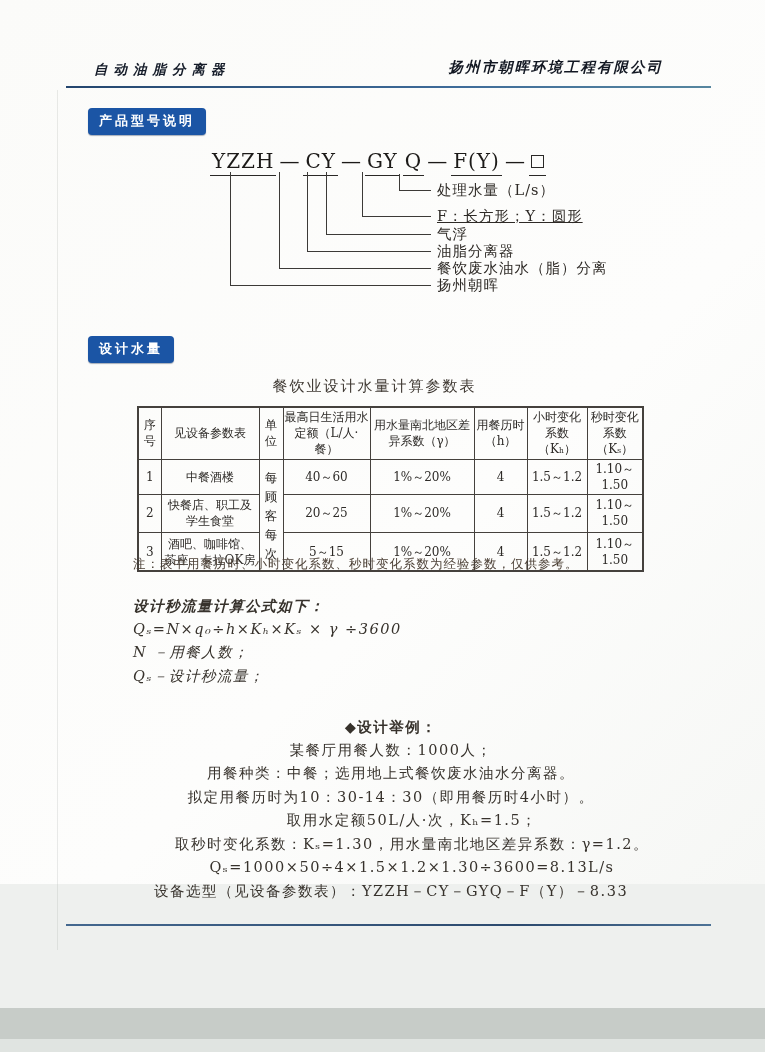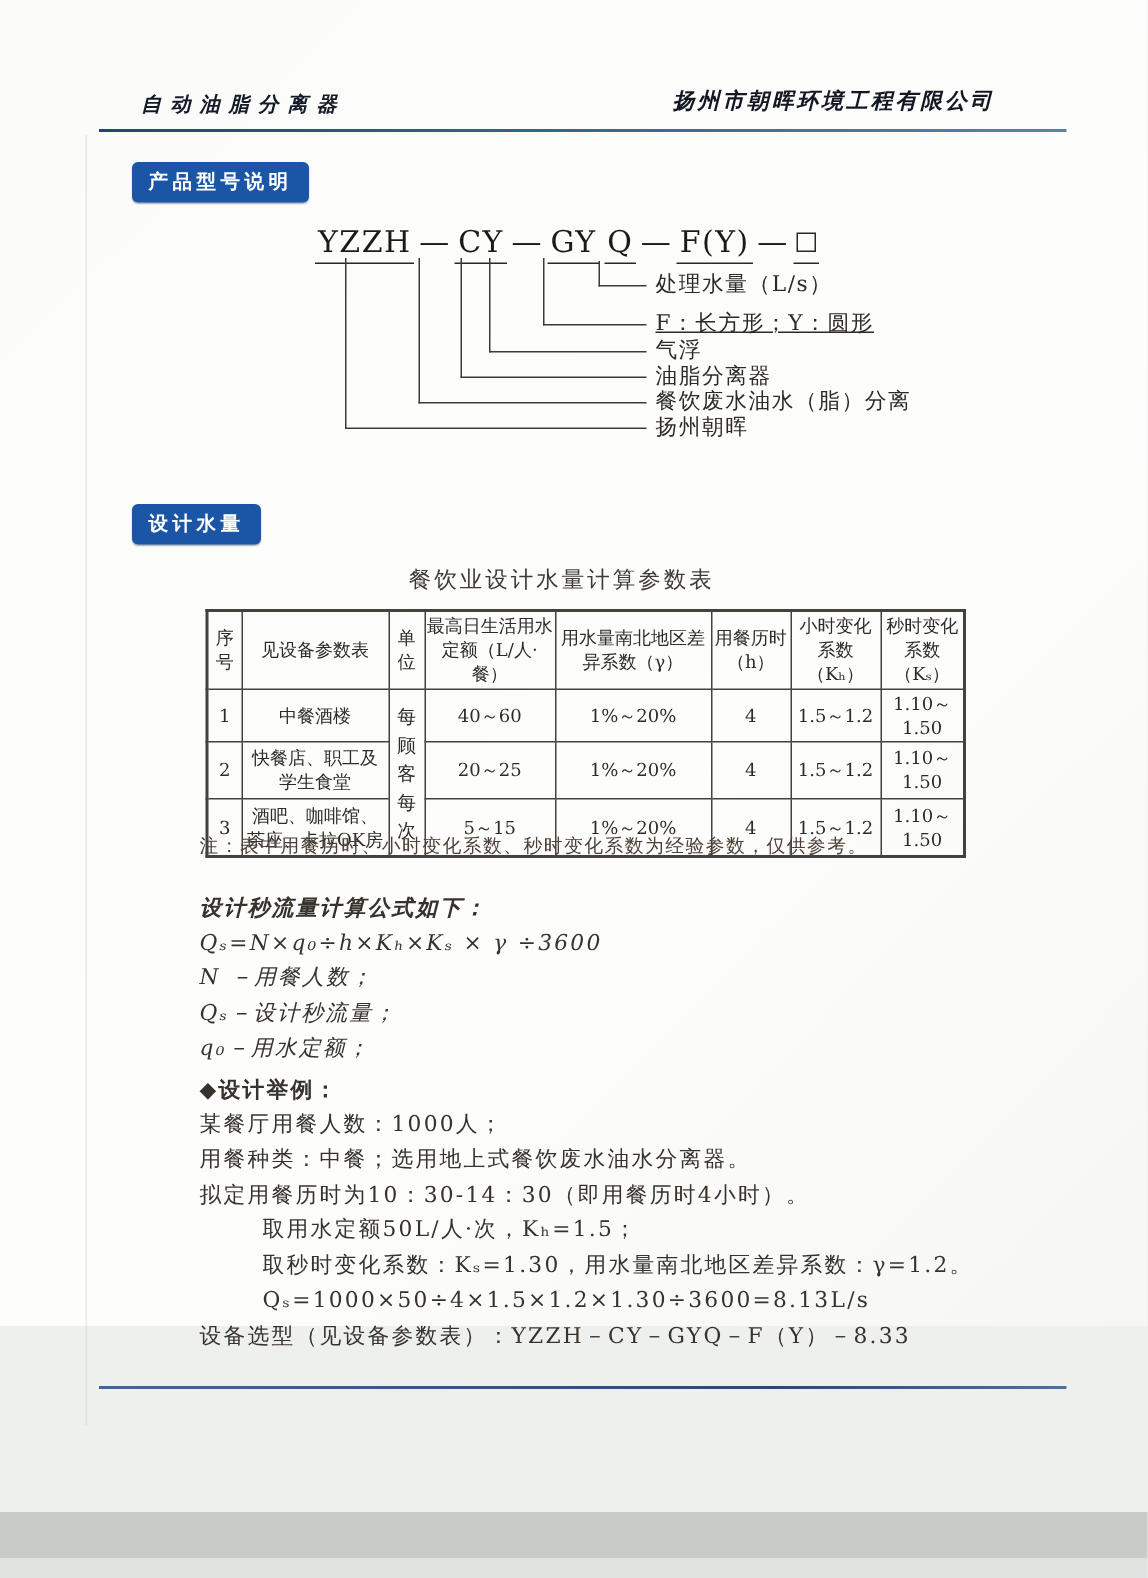--- a/index.html
+++ b/index.html
@@ -98,21 +98,21 @@
   .note{
     position:absolute;left:133px;top:556px;
     font-size:12.5px;letter-spacing:1px;color:#4c4036;
   }
   
   .block{
     position:absolute;font-size:14.5px;line-height:23.5px;
     letter-spacing:1.5px;color:#37322c;
   }
   .block-formula{left:133px;top:594px;font-style:italic;}
-  .block-example{left:133px;top:715px;}
+  .block-example{left:133px;top:715px;text-align:center;}
   .bold{font-weight:bold;}
   .indent{margin-left:42px;}
 </style>
 </head>
 <body>
 
 <div class="paper">
 
   <div class="doc-title">自动油脂分离器</div>
   <div class="company">扬州市朝晖环境工程有限公司</div>
@@ -195,21 +195,20 @@
   </tbody>
     </table>
 
   <div class="note">注：表中用餐历时、小时变化系数、秒时变化系数为经验参数，仅供参考。</div>
 
   <div class="block block-formula">
     <div class="bold">设计秒流量计算公式如下：</div>
     <div>Qₛ=N×q₀÷h×Kₕ×Kₛ × γ ÷3600</div>
     <div>N －用餐人数；</div>
     <div>Qₛ－设计秒流量；</div>
-    <div>q₀－用水定额；</div>
   </div>
 
   <div class="block block-example">
     <div class="bold">◆设计举例：</div>
     <div>某餐厅用餐人数：1000人；</div>
     <div>用餐种类：中餐；选用地上式餐饮废水油水分离器。</div>
     <div>拟定用餐历时为10：30-14：30（即用餐历时4小时）。</div>
     <div class="indent">取用水定额50L/人·次，Kₕ=1.5；</div>
     <div class="indent">取秒时变化系数：Kₛ=1.30，用水量南北地区差异系数：γ=1.2。</div>
     <div class="indent">Qₛ=1000×50÷4×1.5×1.2×1.30÷3600=8.13L/s</div>

